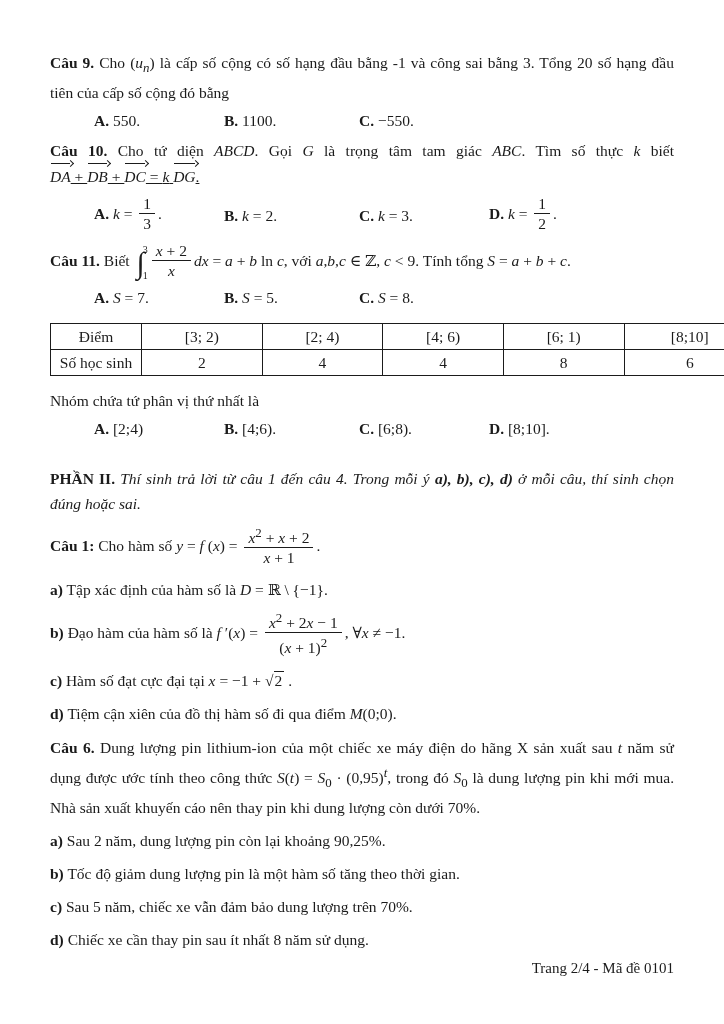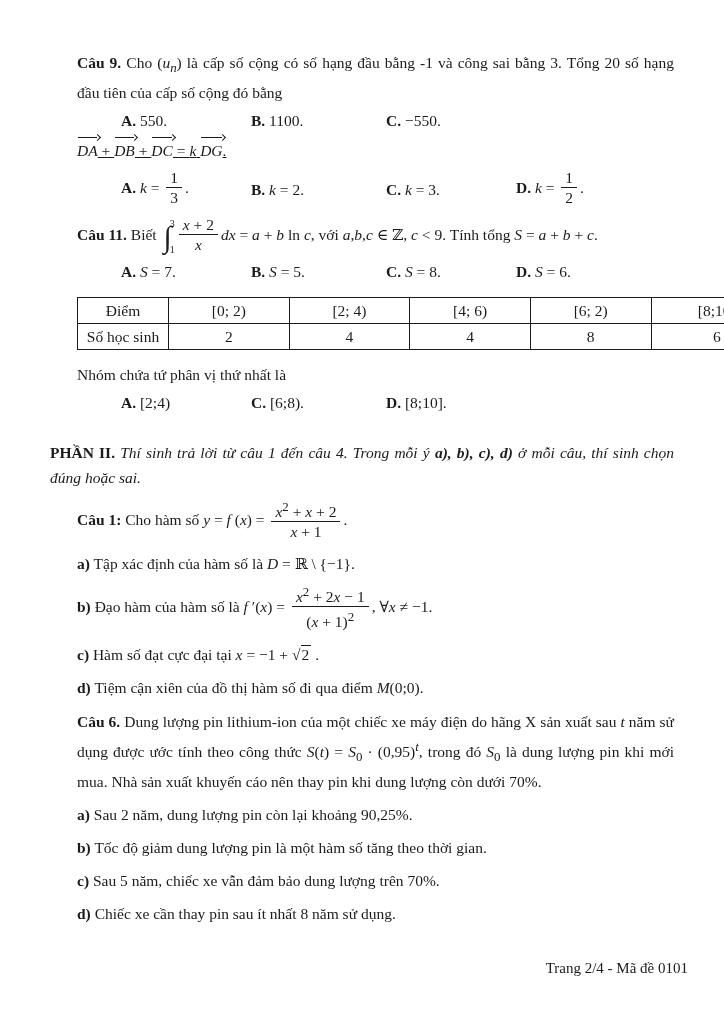--- a/index.html
+++ b/index.html
@@ -11,21 +11,21 @@
     font-size:15.5px;
     line-height:25px;
     position:relative;
     overflow:hidden;
   }
   .page { padding:50px 50px 0 50px; }
 
   .para { text-align:justify; }
   .stretch { text-align-last:justify; }
   .qlabel { font-weight:bold; }
-  .question { margin-bottom:4px;margin-left:27px; }
+  .question { margin-bottom:4px; }
 
   .opts {
     display:grid;
     grid-template-columns:130px 135px 130px auto;
     padding-left:44px;
     margin:3px 0 5px 0;
     align-items:center;
   }
   .okey { font-weight:bold; }
 
@@ -68,40 +68,44 @@
   .eq-line { margin:1px 0 2px 0;text-decoration:underline; }
   .tall-opts { margin:7px 0 8px 0; }
 
   
   .p2intro { font-style:italic; text-align:justify; margin-top:25px; }
   .p2label { font-weight:bold; font-style:normal; }
   .p2q-body { margin:9px 0 5px 0; }
   .item { margin:8px 0; text-align:justify; }
   .ikey { font-weight:bold; }
 
-  .footer { position:absolute; right:36px; top:956px; font-size:15px; }
+  .footer { position:absolute; right:50px; top:956px; font-size:15px; }
 </style>
 </head>
 <body>
 
 <div class="page">
 
   <section class="question">
     <div class="para">
       <b class="qlabel">Câu 9.</b>
       <span>Cho (<i>u<sub>n</sub></i>) là cấp số cộng có số hạng đầu bằng -1 và công sai bằng 3. Tổng 20 số hạng đầu tiên của cấp số cộng đó bằng</span>
     </div>
     <div class="opts">
       <span class="opt"><b class="okey">A.</b> <span>550.</span></span>
       <span class="opt"><b class="okey">B.</b> <span>1100.</span></span>
       <span class="opt"><b class="okey">C.</b> <span>−550.</span></span>
     </div>
   </section>
 
   <section class="question">
+    <div class="para stretch">
+      <b class="qlabel">Câu 10.</b>
+      <span>Cho tứ diện <i>ABCD</i>. Gọi <i>G</i> là trọng tâm tam giác <i>ABC</i>. Tìm số thực <i>k</i> biết</span>
+    </div>
     <div class="eq-line"><span class="vec"><i>DA</i></span> + <span class="vec"><i>DB</i></span> + <span class="vec"><i>DC</i></span> = <i>k</i> <span class="vec"><i>DG</i></span>.</div>
     <div class="opts tall-opts">
       <span class="opt"><b class="okey">A.</b> <span><i>k</i> = <span class="frac">
               <span class="num">1</span>
               <span class="den">3</span>
             </span>.</span></span>
       <span class="opt"><b class="okey">B.</b> <span><i>k</i> = 2.</span></span>
       <span class="opt"><b class="okey">C.</b> <span><i>k</i> = 3.</span></span>
       <span class="opt"><b class="okey">D.</b> <span><i>k</i> = <span class="frac">
               <span class="num">1</span>
@@ -121,48 +125,48 @@
             </span>
           </span><span class="frac">
             <span class="num"><i>x</i> + 2</span>
             <span class="den"><i>x</i></span>
           </span><i>dx</i> = <i>a</i> + <i>b</i> ln <i>c</i>, với <i>a</i>,<i>b</i>,<i>c</i> ∈ ℤ, <i>c</i> &lt; 9. Tính tổng <i>S</i> = <i>a</i> + <i>b</i> + <i>c</i>.</span>
     </div>
     <div class="opts">
       <span class="opt"><b class="okey">A.</b> <span><i>S</i> = 7.</span></span>
       <span class="opt"><b class="okey">B.</b> <span><i>S</i> = 5.</span></span>
       <span class="opt"><b class="okey">C.</b> <span><i>S</i> = 8.</span></span>
-      <span class="opt"><b class="okey">D.</b> <span><i>S</i> = 6.</span></span>
     </div>
   </section>
 
   <section class="question">
     <table class="ftable">
       <tbody>
         <tr>
           <td>Điểm</td>
-          <td>[0; 2)</td>
+          <td>[3; 2)</td>
           <td>[2; 4)</td>
           <td>[4; 6)</td>
-          <td>[6; 2)</td>
+          <td>[6; 1)</td>
           <td>[8;10]</td>
         </tr>
         <tr>
           <td>Số học sinh</td>
           <td>2</td>
           <td>4</td>
           <td>4</td>
           <td>8</td>
           <td>6</td>
         </tr>
       </tbody>
     </table>
     <div class="para">Nhóm chứa tứ phân vị thứ nhất là</div>
     <div class="opts">
       <span class="opt"><b class="okey">A.</b> <span>[2;4)</span></span>
+      <span class="opt"><b class="okey">B.</b> <span>[4;6).</span></span>
       <span class="opt"><b class="okey">C.</b> <span>[6;8).</span></span>
       <span class="opt"><b class="okey">D.</b> <span>[8;10].</span></span>
     </div>
   </section>
 
   <div class="p2intro">
     <b class="p2label">PHẦN II.</b>
     <span>Thí sinh trả lời từ câu 1 đến câu 4. Trong mỗi ý <b>a), b), c), d)</b> ở mỗi câu, thí sinh chọn đúng hoặc sai.</span>
   </div>
 

